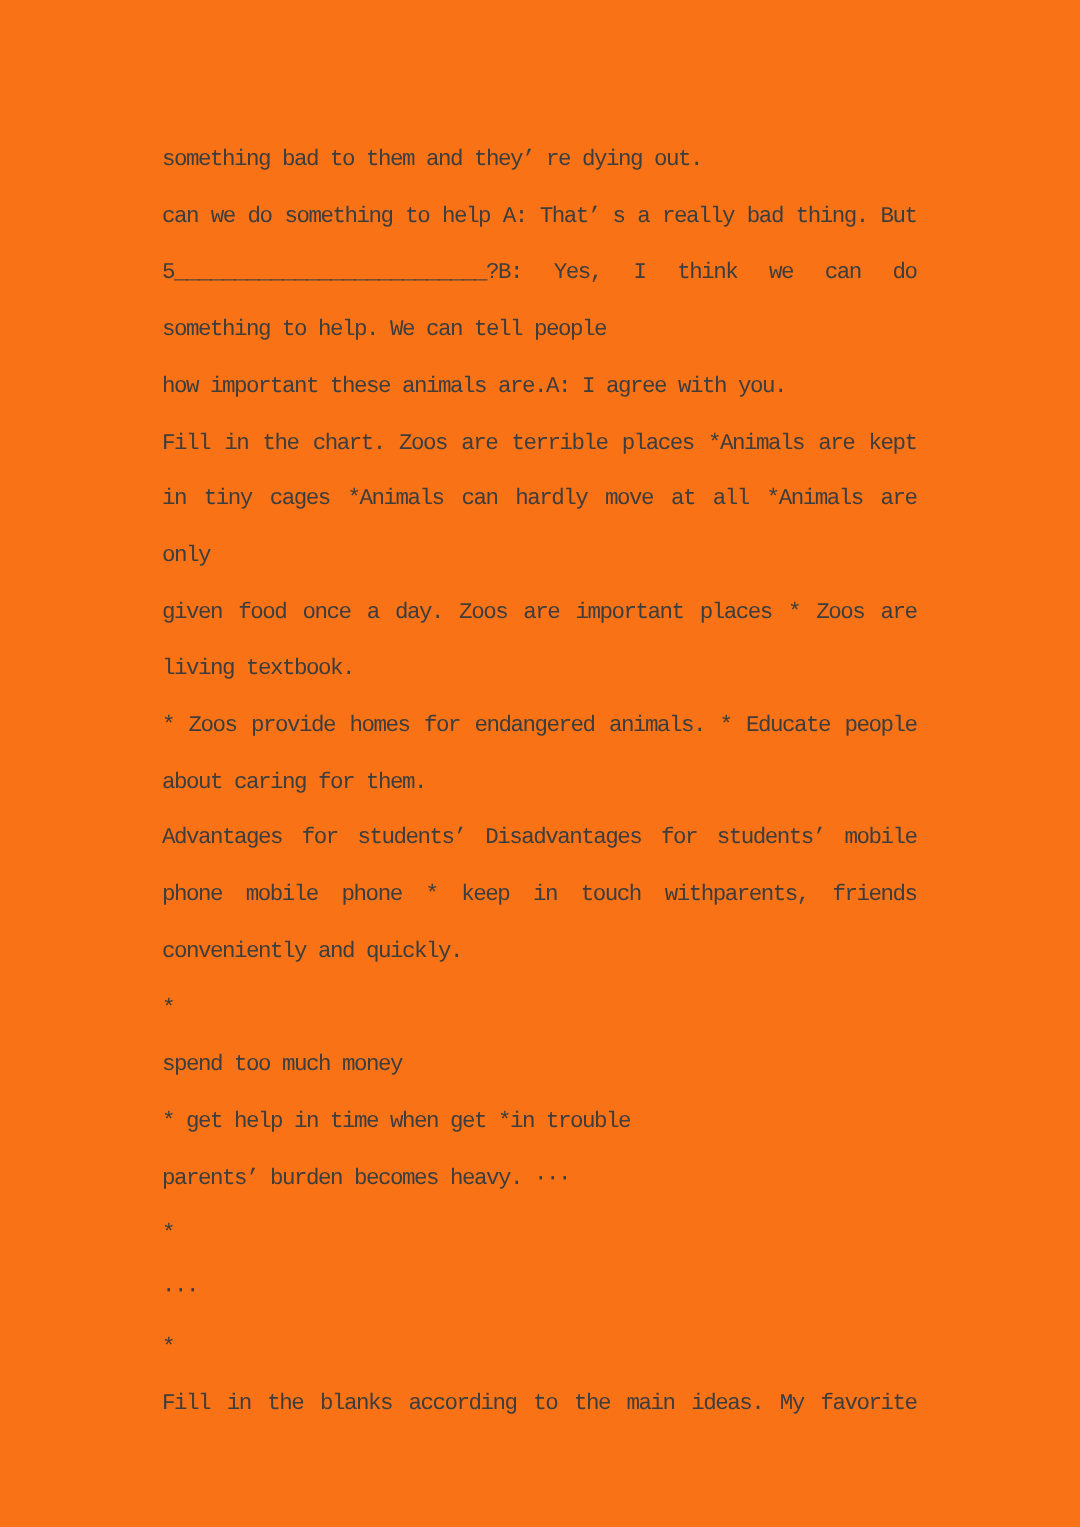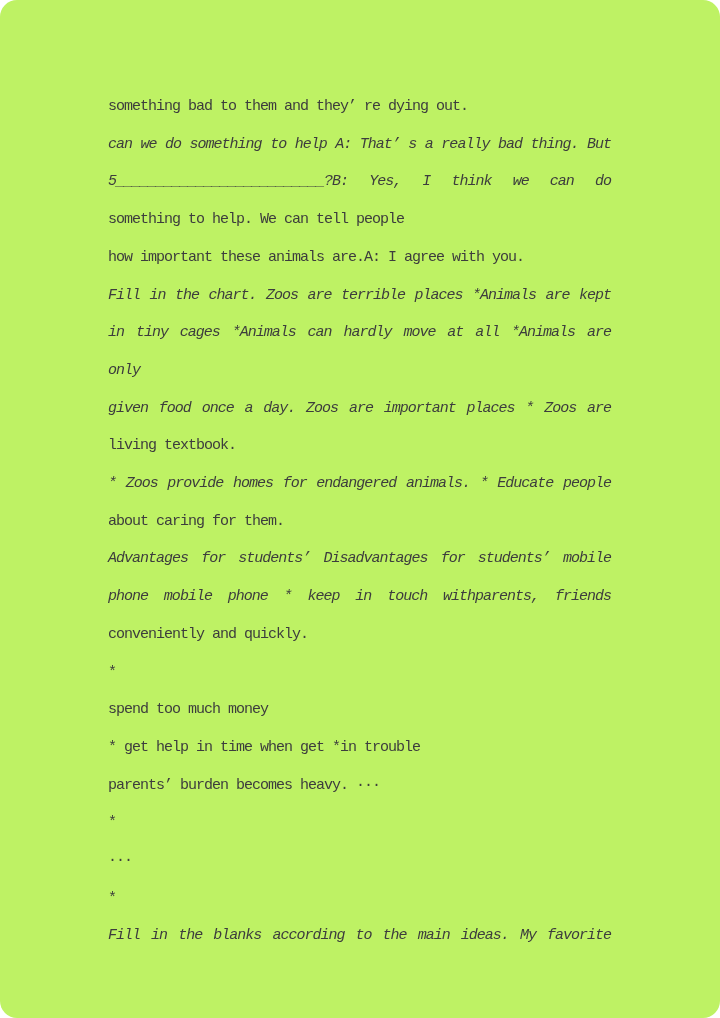--- a/index.html
+++ b/index.html
@@ -9,42 +9,40 @@
   }
   body {
     width: 720px;
     height: 1018px;
     overflow: hidden;
     font-family: "Liberation Mono", "DejaVu Sans Mono", monospace;
   }
   .page {
     width: 720px;
     height: 1018px;
-    background: #bef264;
+    background: #f97316;
     box-sizing: border-box;
     padding: 88px 109px 0 108px;
-    border-radius: 17px;
   }
   .doc-body {
     width: 503px;
     color: #3d3d3d;
     font-size: 15px;
     line-height: 37.7px;
     letter-spacing: -1px;
     word-spacing: 0;
     white-space: pre-wrap;
   }
   .line {
     min-height: 37.7px;
     text-align: left;
   }
   .line.just {
     text-align: justify;
     text-align-last: justify;
-    font-style: italic;
   }
 </style>
 </head>
 <body>
 
 <div class="page">
   <div class="doc-body" id="doc-body"><div class="line">something bad to them and they’ re dying out.</div><div class="line just">can we do something to help A: That’ s a really bad thing. But</div><div class="line just">5__________________________?B: Yes, I think we can do</div><div class="line">something to help. We can tell people</div><div class="line">how important these animals are.A: I agree with you.</div><div class="line just">Fill in the chart. Zoos are terrible places *Animals are kept</div><div class="line just">in tiny cages *Animals can hardly move at all *Animals are only</div><div class="line just">given food once a day. Zoos are important places * Zoos are</div><div class="line">living textbook.</div><div class="line just">* Zoos provide homes for endangered animals. * Educate people</div><div class="line">about caring for them.</div><div class="line just">Advantages for students’ Disadvantages for students’ mobile</div><div class="line just">phone mobile phone * keep in touch withparents, friends</div><div class="line">conveniently and quickly.</div><div class="line">*</div><div class="line">spend too much money</div><div class="line">* get help in time when get *in trouble</div><div class="line">parents’ burden becomes heavy. ···</div><div class="line">*</div><div class="line">···</div><div class="line">*</div><div class="line just">Fill in the blanks according to the main ideas. My favorite</div></div>
 </div>
 
 </body></html>

